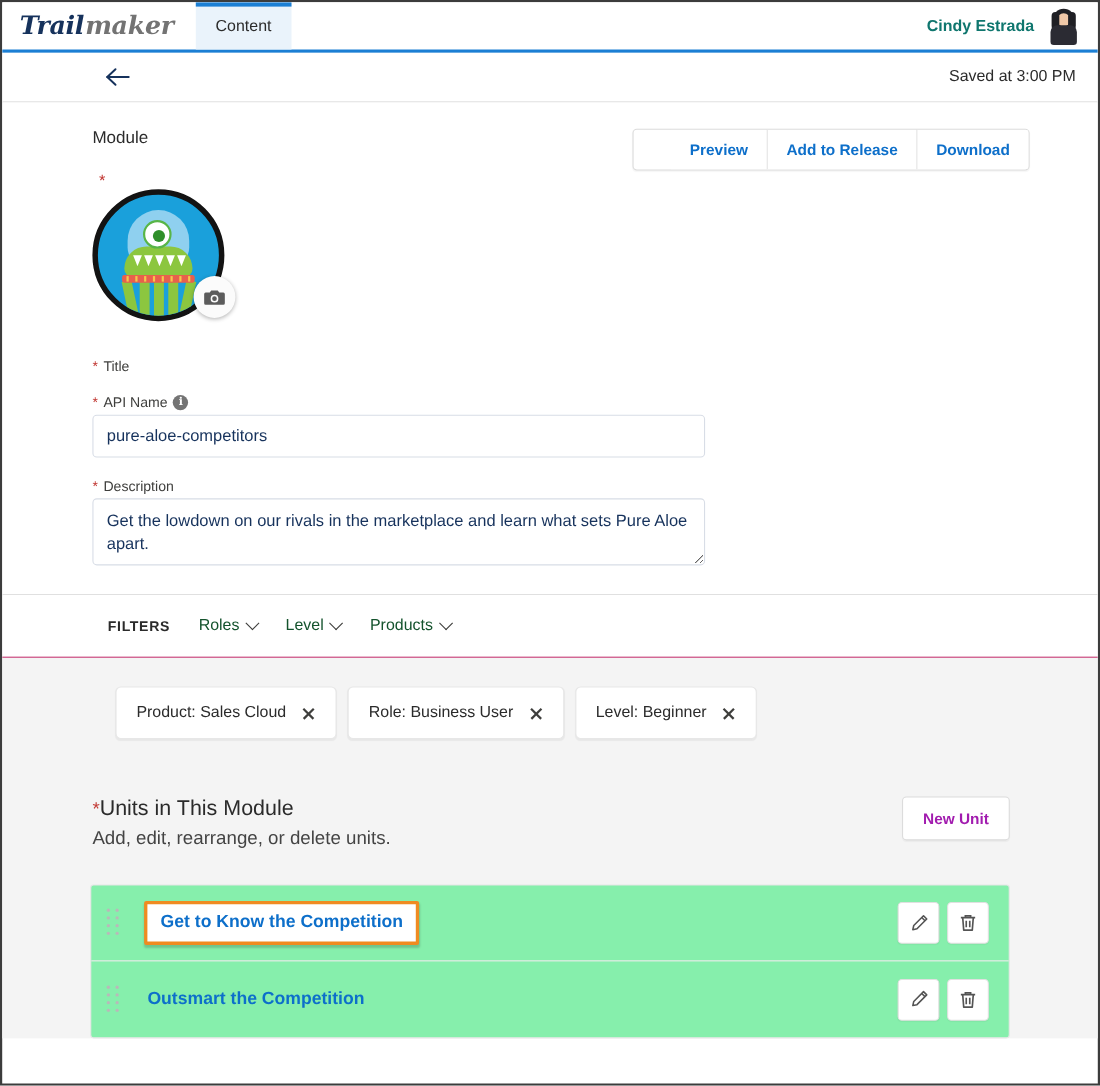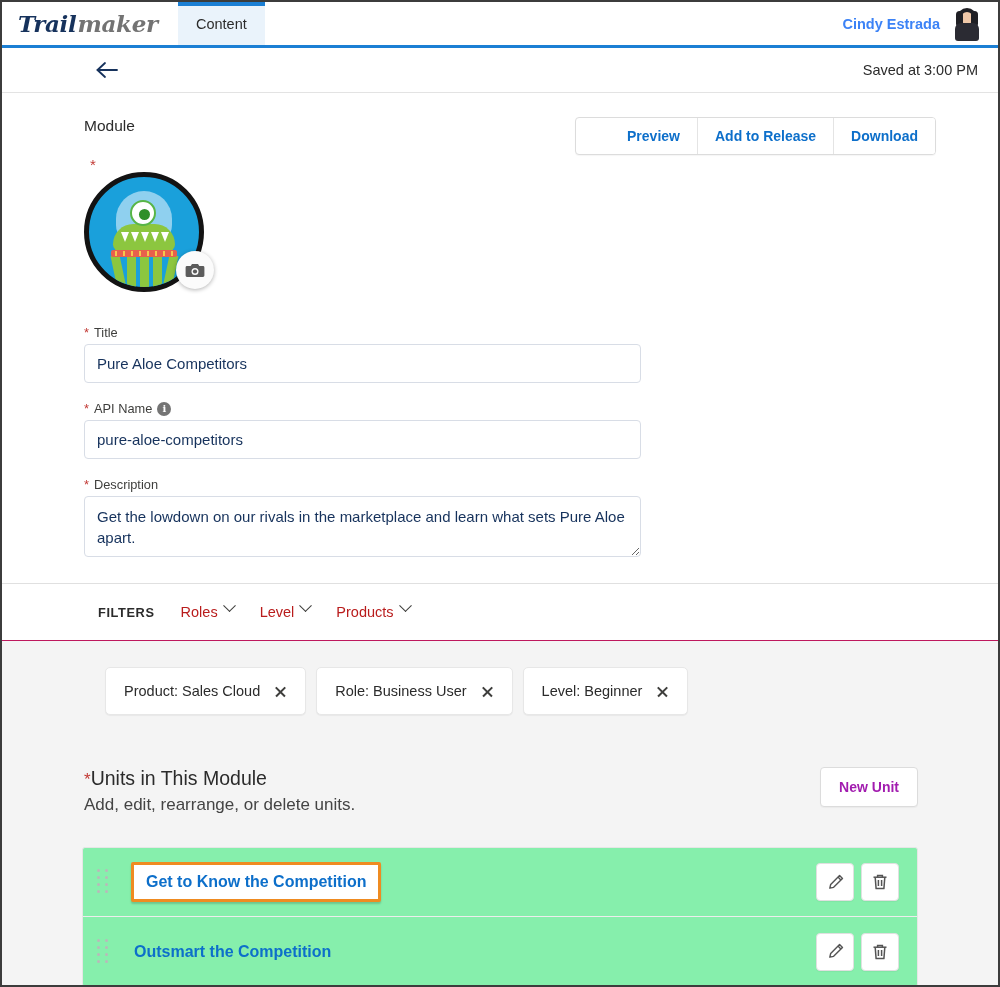--- a/index.html
+++ b/index.html
@@ -58,21 +58,21 @@
   .tab::before {
     content: "";
     position: absolute; top: 0; left: 0; right: 0;
     height: 4px; background: #1b7fd4;
   }
   .nav-spacer { flex: 1; }
   .user-area {
     display: flex; align-items: center; gap: 10px;
     padding-right: 14px;
   }
-  .user-name { font-size: 14.5px; font-weight: bold; color: #3b82f6; }
+  .user-name { font-size: 14.5px; font-weight: bold; color: #0f766e; }
   .avatar-user {
     width: 34px; height: 34px;
     position: relative;
     cursor: pointer;
   }
   .av-hair {
     position: absolute; left: 7px; top: 1px;
     width: 20px; height: 17px;
     background: #1f1f24;
     border-radius: 10px 10px 5px 5px;
@@ -284,23 +284,23 @@
     gap: 26px;
     border-bottom: 1px solid #be185d;
   }
   .filters-title {
     font-size: 12.8px;
     font-weight: bold;
     letter-spacing: 0.6px;
     color: #2b2b2b;
   }
   .filter-drop {
-    display: flex; gap: 7px;
+    display: flex; align-items: center; gap: 7px;
     font-size: 14.5px;
-    color: #b91c1c;
+    color: #14532d;
     cursor: pointer;
   }
   .chev {
     width: 9px; height: 9px;
     border-right: 1.6px solid #3e3e3c;
     border-bottom: 1.6px solid #3e3e3c;
     transform: rotate(45deg) translate(-2px,-2px);
   }
 
   
@@ -505,21 +505,20 @@
           <circle cx="10" cy="9.5" r="2.1" fill="#5c5c5c"></circle>
         </svg>
       </div>
     </div>
 
     <div class="field first">
       <div class="field-label">
         <span class="star">*</span>
           <span>Title</span>
       </div>
-      <input type="text" value="Pure Aloe Competitors" style="">
     </div>
 
     <div class="field">
       <div class="field-label">
         <span class="star">*</span>
           <span>API Name</span>
         <span class="info-icon">i</span>
       </div>
       <input type="text" value="pure-aloe-competitors" style="">
     </div>

